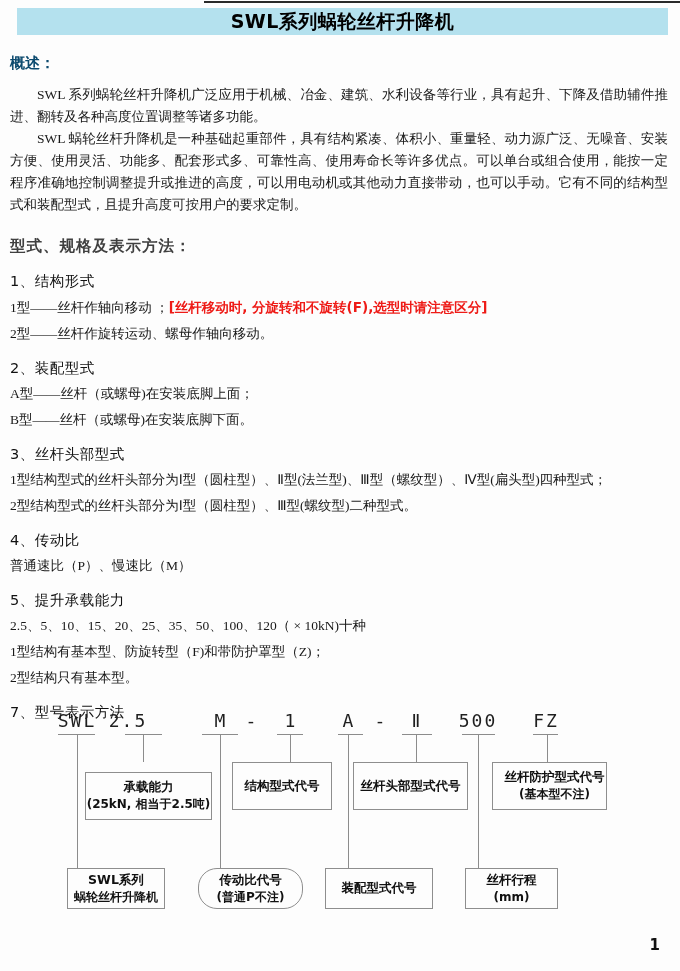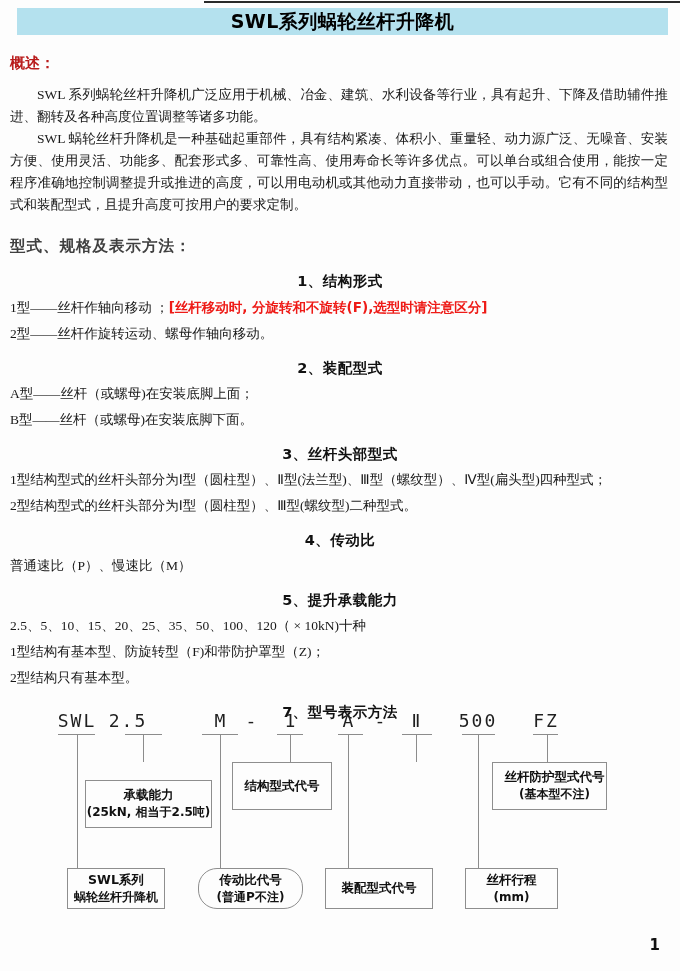--- a/index.html
+++ b/index.html
@@ -13,34 +13,34 @@
     position:absolute; left:17px; top:8px; width:651px; height:27px;
     display:flex; align-items:center; justify-content:center;
   }
   .header-bar span{
     font-family:"DejaVu Sans", sans-serif; font-weight:bold; font-size:19px; color:#000;
     letter-spacing:0.5px;
   }
   .content{position:absolute; left:10px; top:44px; width:660px;}
   .ov-heading{
     margin:10px 0 0 0; font-family:Liberation Serif, serif;
-    font-size:15px; font-weight:bold; color:#b91c1c;
+    font-size:15px; font-weight:bold; color:#0c4a6e;
   }
   .body-para{
     margin:11px 2px 0 0; text-indent:2em; text-align:justify;
     font-size:13.5px; line-height:22px; color:#181818;
   }
   .body-para + .body-para{margin-top:0;}
   .spec-heading{
     margin:20px 0 0 0; font-family:"DejaVu Sans", sans-serif;
     font-size:15.5px; font-weight:bold; letter-spacing:1px; color:#404040;
   }
   .sec-title{
     margin:15px 0 0 0; font-family:"DejaVu Sans", sans-serif;
-    font-size:14.5px; font-weight:bold; color:#111; letter-spacing:0.5px;text-align:center;
+    font-size:14.5px; font-weight:normal; color:#111; letter-spacing:0.5px;
   }
   .sec-line{margin:6px 0 0 0; font-size:13.5px; line-height:20px; color:#181818;}
   .red-note{
     font-family:"DejaVu Sans", sans-serif; font-weight:bold; color:#ee1b17; font-size:13.5px;
   }
   
   .diagram{position:absolute; left:0; top:702px; width:680px; height:260px;}
   .tok{
     position:absolute; top:8px; transform:translateX(-50%);
     font-family:"DejaVu Sans Mono", monospace; font-size:18px; font-weight:500;
@@ -126,26 +126,29 @@
 
     <div class="vline" style="left:77px;  top:33px; height:133px;"></div>
     <div class="vline" style="left:143px; top:33px; height:27px;"></div>
     <div class="vline" style="left:220px; top:33px; height:133px;"></div>
     <div class="vline" style="left:290px; top:33px; height:27px;"></div>
     <div class="vline" style="left:348px; top:33px; height:133px;"></div>
     <div class="vline" style="left:416px; top:33px; height:27px;"></div>
     <div class="vline" style="left:478px; top:33px; height:133px;"></div>
     <div class="vline" style="left:547px; top:33px; height:27px;"></div>
 
-    <div class="dbox" style="left:85px;  top:78px; width:127px; height:48px;text-align:right;">
+    <div class="dbox" style="left:85px;  top:70px; width:127px; height:48px;text-align:right;">
       <span>承载能力</span>
       <span class="sub">(25kN, 相当于2.5吨)</span>
     </div>
     <div class="dbox" style="left:232px; top:60px; width:100px; height:48px;">
       <span>结构型式代号</span>
+    </div>
+    <div class="dbox" style="left:353px; top:60px; width:115px; height:48px;">
+      <span>丝杆头部型式代号</span>
     </div>
     <div class="dbox" style="left:492px; top:60px; width:115px; height:48px;padding-left:10px;">
       <span>丝杆防护型式代号</span>
       <span class="sub">(基本型不注)</span>
     </div>
 
     <div class="dbox" style="left:67px;  top:166px; width:98px;  height:41px;">
       <span>SWL系列</span>
       <span class="sub">蜗轮丝杆升降机</span>
     </div>

